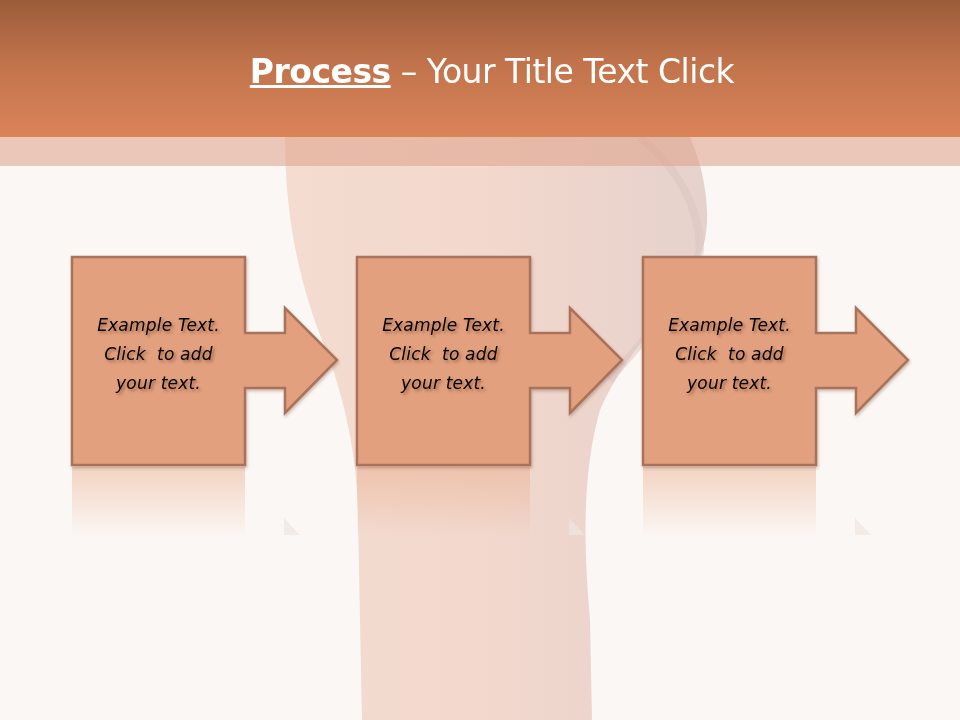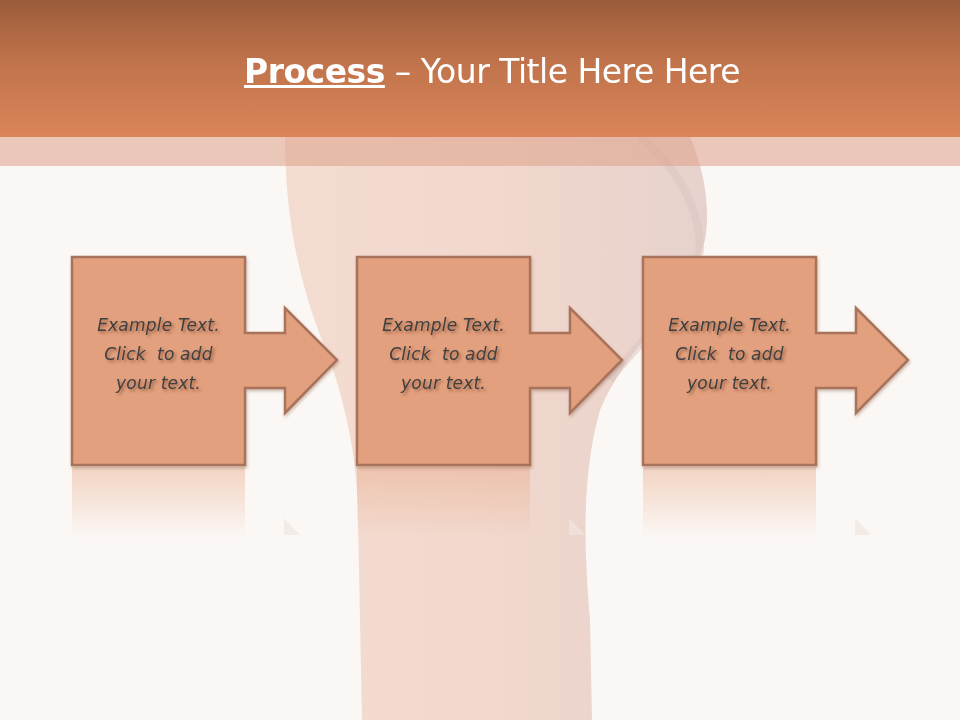--- a/index.html
+++ b/index.html
@@ -22,21 +22,21 @@
     .title {
       position: absolute; left: 0; top: 52px; width: 984px; text-align: center;
       color: #ffffff; font-size: 33px; font-family: "DejaVu Sans", sans-serif;
       letter-spacing: -0.5px;
     }
     .title .bold { font-weight: bold; text-decoration: underline; }
     .title .light { font-weight: normal; }
     .diagram { position: absolute; left: 0; top: 0; width: 960px; height: 720px; }
     .step-text {
       position: absolute; width: 173px; text-align: center;
-      color: #404040; font-style: italic; font-size: 17px; line-height: 29px;
+      color: #000000; font-style: italic; font-size: 17px; line-height: 29px;
       font-family: "DejaVu Sans", sans-serif;
       text-shadow: 2px 2px 3px rgba(110, 55, 30, 0.55);
       letter-spacing: 0.2px;
     }
   </style>
 </head>
 <body>
 
 <svg class="bg-figure" viewBox="0 0 960 720">
   <defs>
@@ -47,21 +47,21 @@
     </linearGradient>
   </defs>
   <path d="M285 137 C 285 220, 300 290, 330 360 C 350 420, 358 470, 358 520 L 362 720 L 592 720 L 590 620 C 585 560, 580 480, 600 410 C 630 340, 690 300, 705 240 C 712 200, 700 160, 690 137 Z" fill="url(#armg)" opacity="0.85"></path>
   <path d="M640 137 C 680 170, 700 210, 700 250 C 690 300, 640 340, 610 380" fill="none" stroke="#dcc4bf" stroke-width="8" opacity="0.5"></path>
 </svg>
 
 <div class="header"></div>
 <div class="subband"></div>
 
 <div class="title">
-  <span class="bold">Process</span><span class="light"> – Your Title Here Here</span>
+  <span class="bold">Process</span><span class="light"> – Your Title Text Click</span>
 </div>
 
 <svg class="diagram" viewBox="0 0 960 720">
   <defs>
     <linearGradient id="refl" x1="0" y1="0" x2="0" y2="1">
       <stop offset="0" stop-color="#e7a884" stop-opacity="0.45"></stop>
       <stop offset="1" stop-color="#e7a884" stop-opacity="0"></stop>
     </linearGradient>
     <linearGradient id="reflEdge" x1="0" y1="0" x2="0" y2="1">
       <stop offset="0" stop-color="#a8735a" stop-opacity="0.35"></stop>

